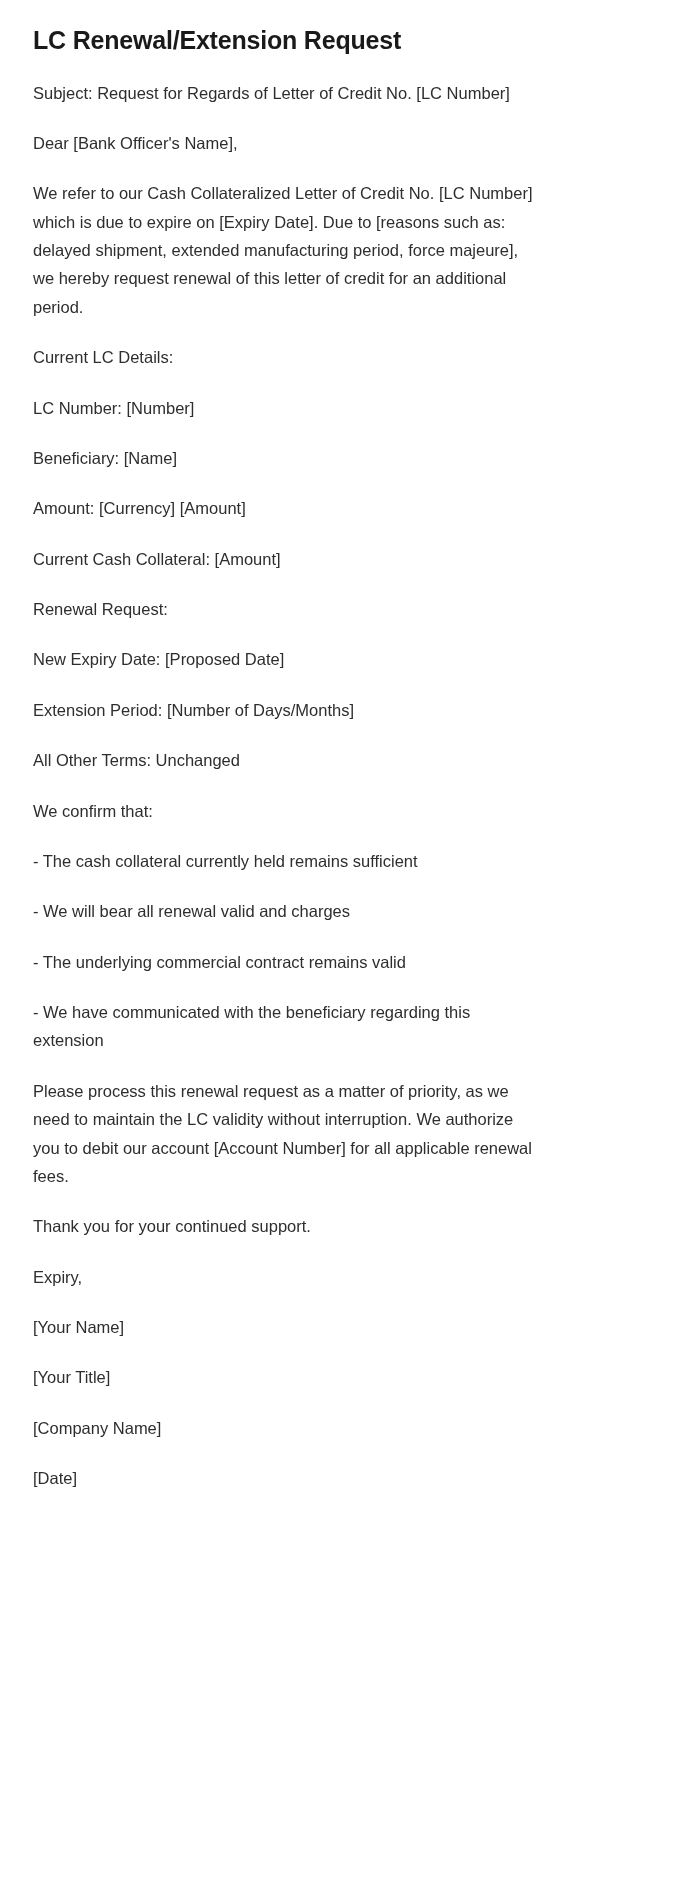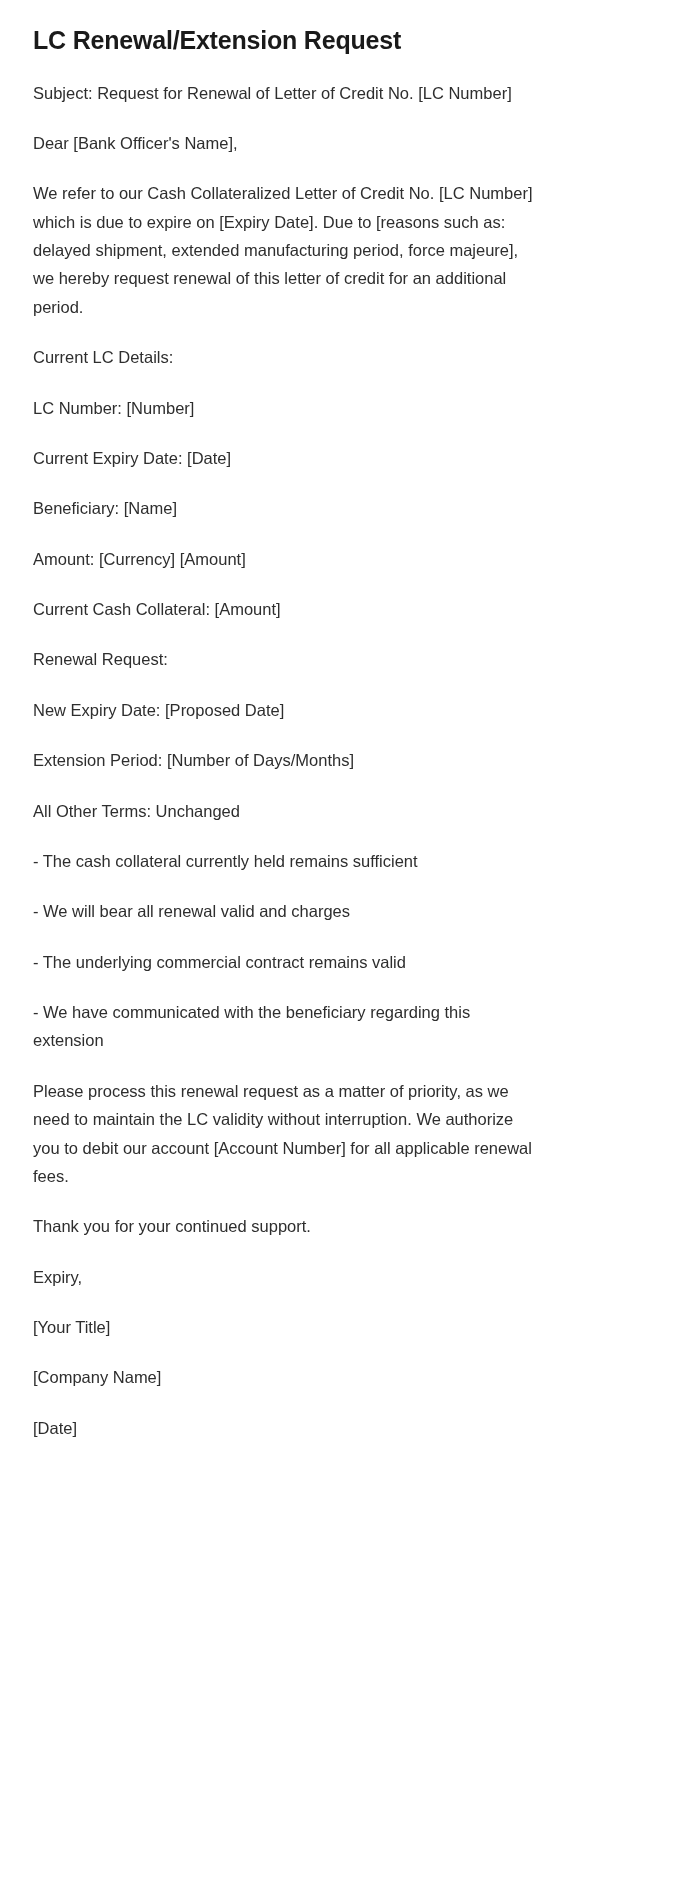--- a/index.html
+++ b/index.html
@@ -36,36 +36,37 @@
   .para:last-child {
     margin-bottom: 0;
   }
 </style>
 </head>
 <body>
 
 <div class="page">
   <h1 class="doc-title">LC Renewal/Extension Request</h1>
 
-  <p class="para">Subject: Request for Renewal of Letter of Credit No. [LC Number]</p>
+  <p class="para">Subject: Request for Regards of Letter of Credit No. [LC Number]</p>
   <p class="para">Dear [Bank Officer's Name],</p>
   <p class="para">We refer to our Cash Collateralized Letter of Credit No. [LC Number] which is due to expire on [Expiry Date]. Due to [reasons such as: delayed shipment, extended manufacturing period, force majeure], we hereby request renewal of this letter of credit for an additional period.</p>
   <p class="para">Current LC Details:</p>
   <p class="para">LC Number: [Number]</p>
-  <p class="para">Current Expiry Date: [Date]</p>
   <p class="para">Beneficiary: [Name]</p>
   <p class="para">Amount: [Currency] [Amount]</p>
   <p class="para">Current Cash Collateral: [Amount]</p>
   <p class="para">Renewal Request:</p>
   <p class="para">New Expiry Date: [Proposed Date]</p>
   <p class="para">Extension Period: [Number of Days/Months]</p>
   <p class="para">All Other Terms: Unchanged</p>
+  <p class="para">We confirm that:</p>
   <p class="para">- The cash collateral currently held remains sufficient</p>
   <p class="para">- We will bear all renewal valid and charges</p>
   <p class="para">- The underlying commercial contract remains valid</p>
   <p class="para">- We have communicated with the beneficiary regarding this extension</p>
   <p class="para">Please process this renewal request as a matter of priority, as we need to maintain the LC validity without interruption. We authorize you to debit our account [Account Number] for all applicable renewal fees.</p>
   <p class="para">Thank you for your continued support.</p>
   <p class="para">Expiry,</p>
+  <p class="para">[Your Name]</p>
   <p class="para">[Your Title]</p>
   <p class="para">[Company Name]</p>
   <p class="para">[Date]</p>
 </div>
 
 </body></html>

